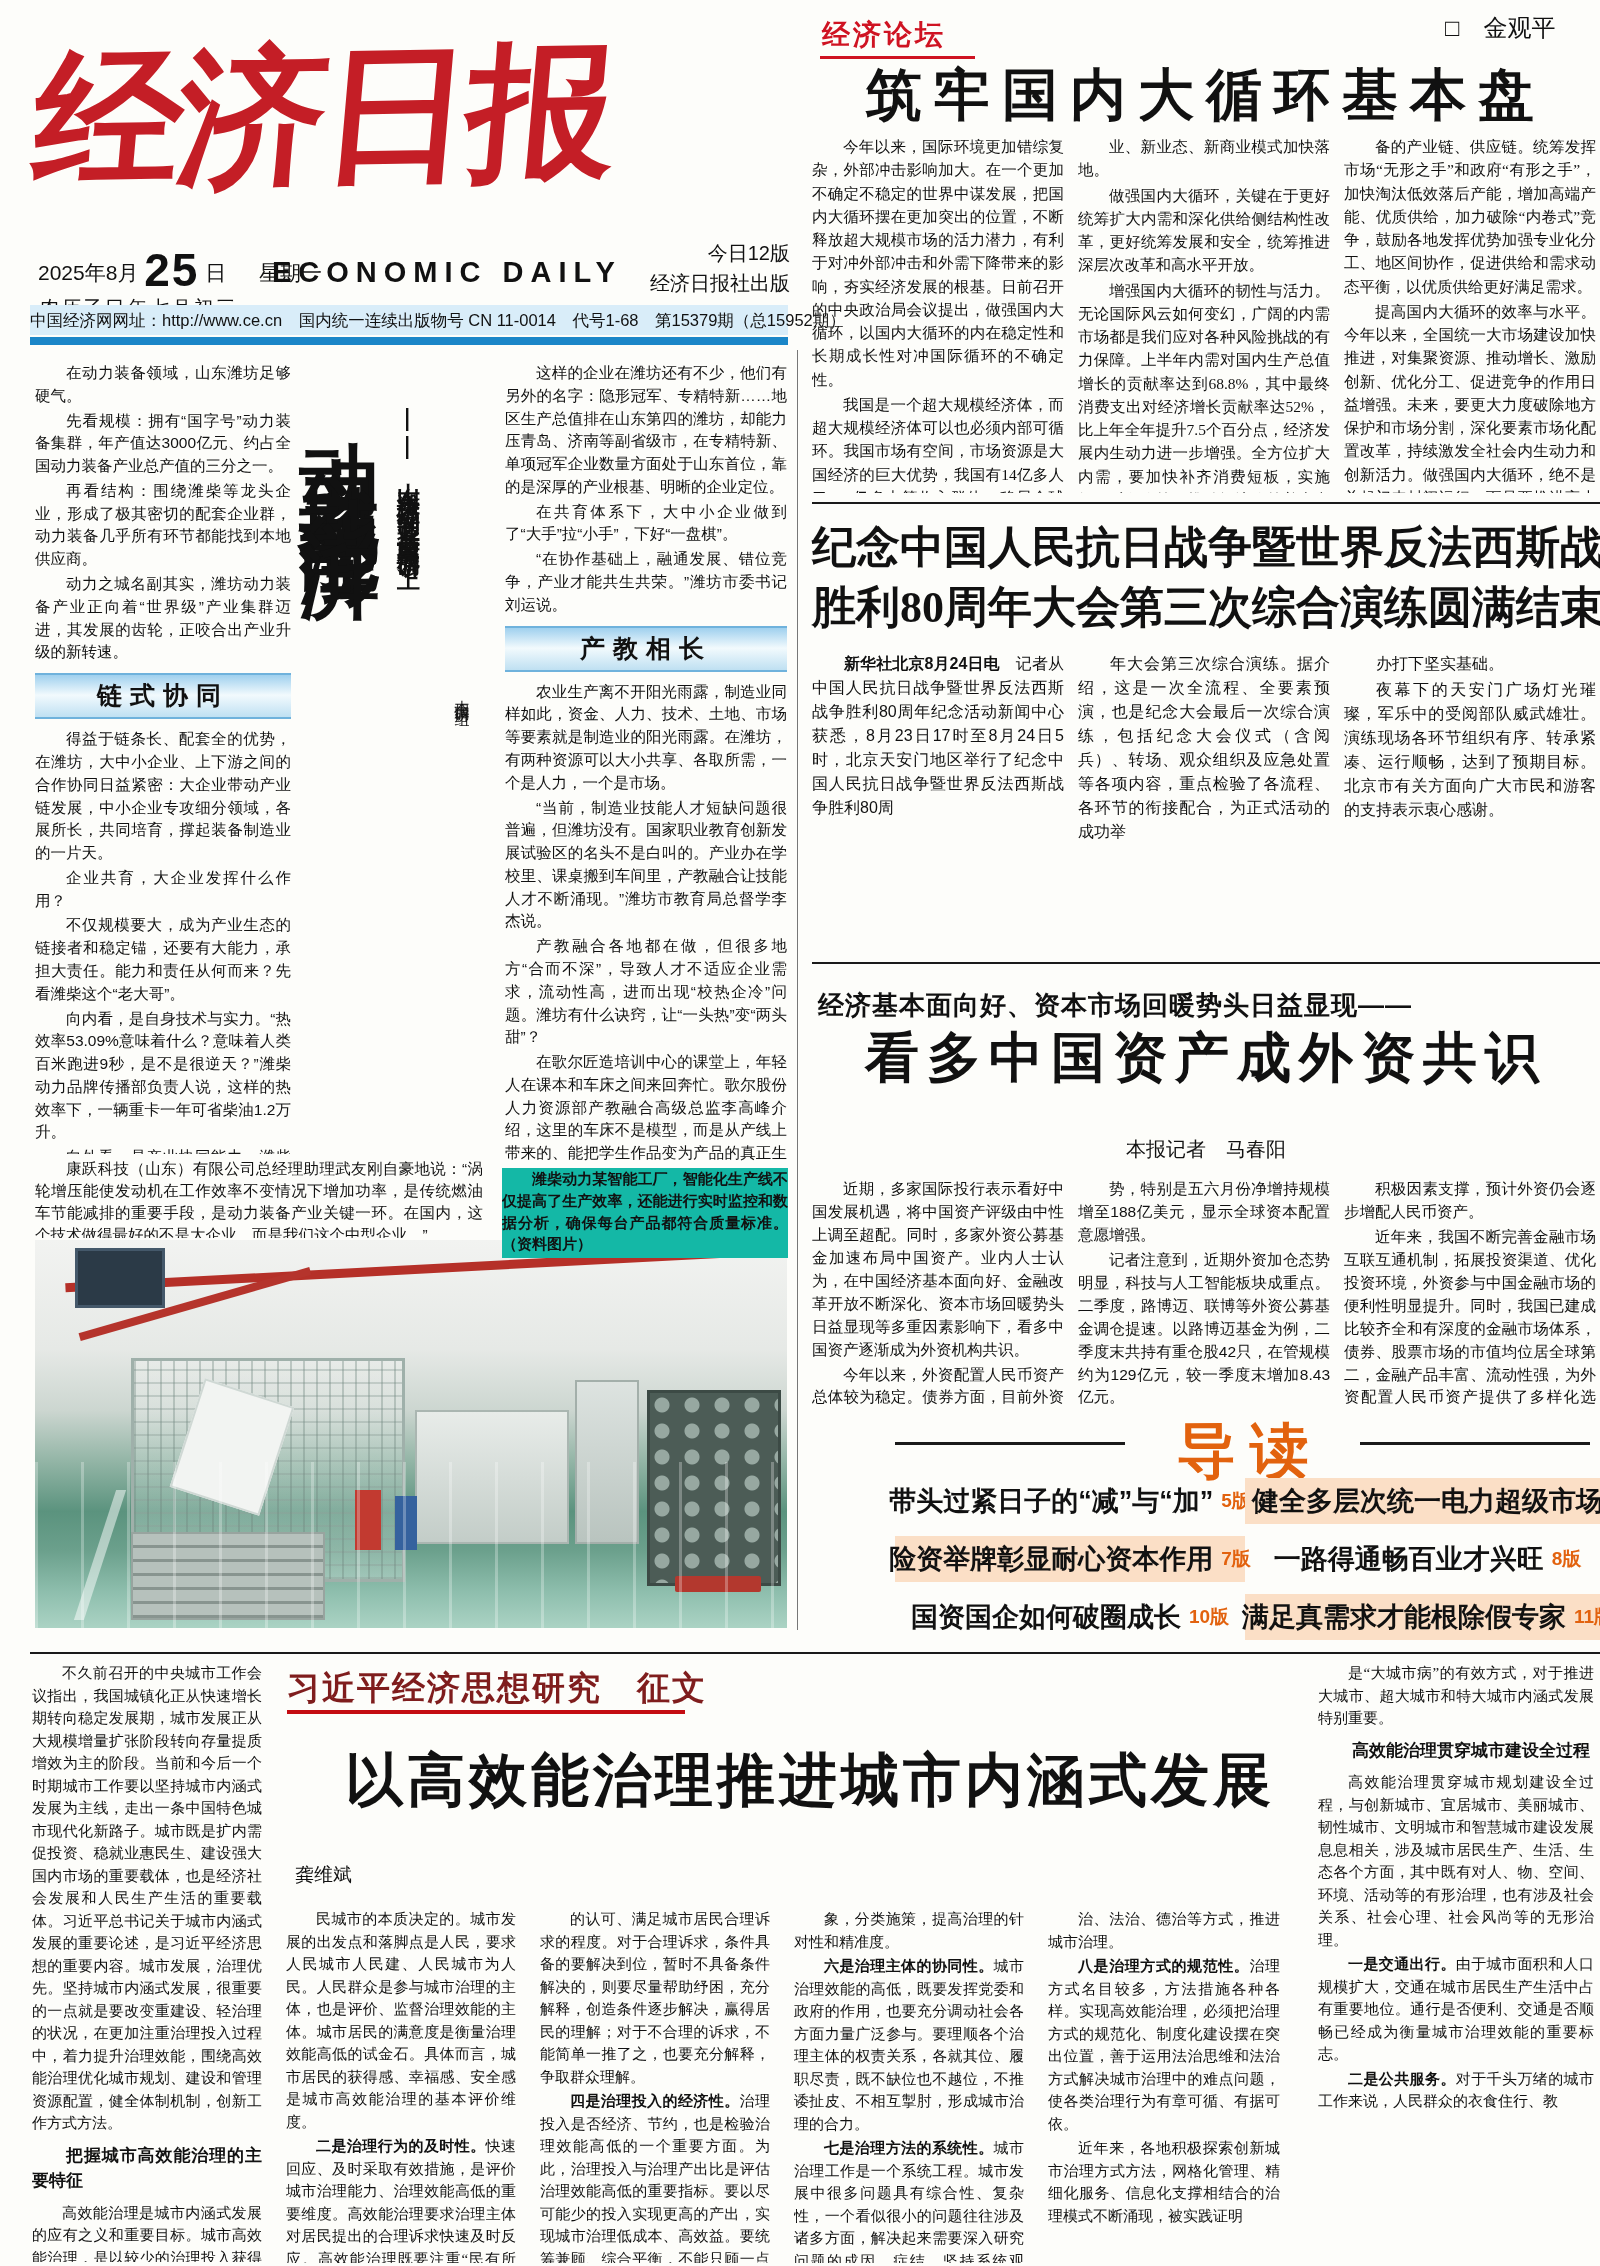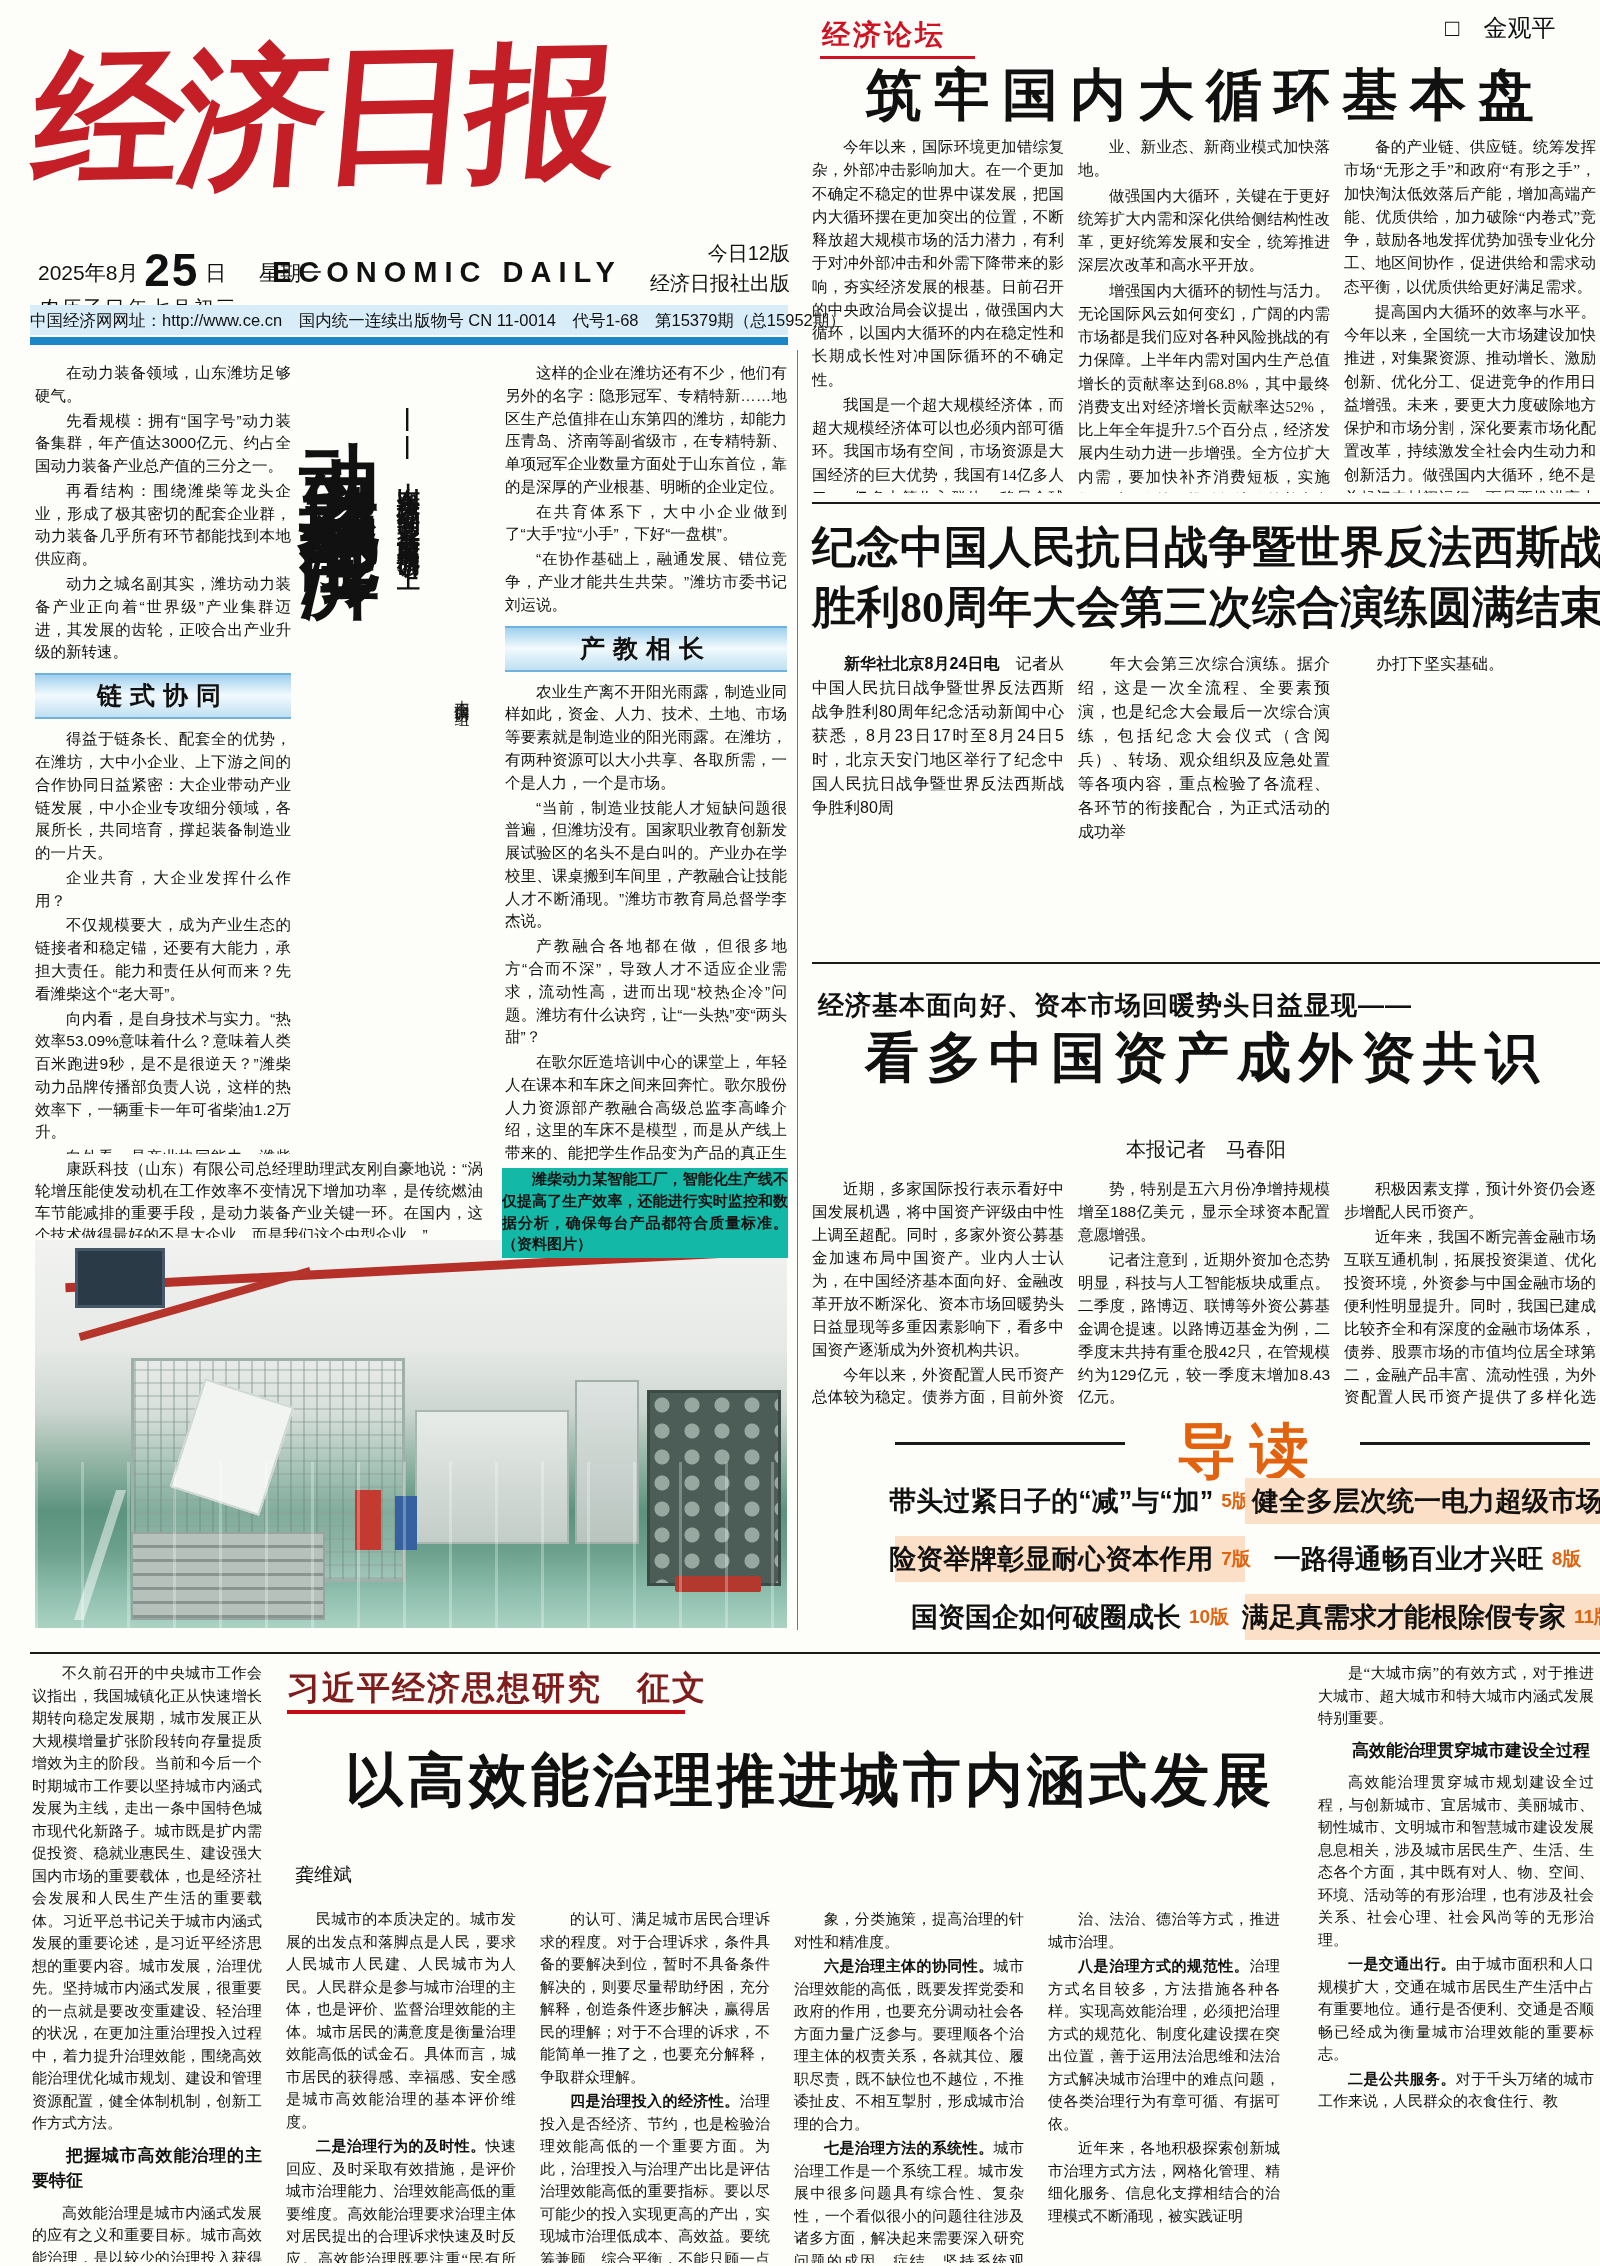--- a/index.html
+++ b/index.html
@@ -130,20 +130,21 @@
   <div class="abs" id="parade-h1">纪念中国人民抗日战争暨世界反法西斯战争</div>
   <div class="abs" id="parade-h2">胜利80周年大会第三次综合演练圆满结束</div>
   <div class="abs colbox parade-col" style="left:812px;">
       <p><b>新华社北京8月24日电　</b>记者从中国人民抗日战争暨世界反法西斯战争胜利80周年纪念活动新闻中心获悉，8月23日17时至8月24日5时，北京天安门地区举行了纪念中国人民抗日战争暨世界反法西斯战争胜利80周</p>
     </div>
   <div class="abs colbox parade-col" style="left:1078px;">
       <p>年大会第三次综合演练。据介绍，这是一次全流程、全要素预演，也是纪念大会最后一次综合演练，包括纪念大会仪式（含阅兵）、转场、观众组织及应急处置等各项内容，重点检验了各流程、各环节的衔接配合，为正式活动的成功举</p>
     </div>
   <div class="abs colbox parade-col" style="left:1344px;">
       <p>办打下坚实基础。</p>
+      <p>夜幕下的天安门广场灯光璀璨，军乐中的受阅部队威武雄壮。演练现场各环节组织有序、转承紧凑、运行顺畅，达到了预期目标。北京市有关方面向广大市民和游客的支持表示衷心感谢。</p>
     </div>
   <div class="abs hr" style="left:812px;top:962px;width:788px;"></div>
 
   <div class="abs" id="assets-kicker">经济基本面向好、资本市场回暖势头日益显现——</div>
   <div class="abs" id="assets-headline">看多中国资产成外资共识</div>
   <div class="abs kai" id="assets-byline">本报记者　马春阳</div>
   <div class="abs colbox assets-col" style="left:812px;">
       <p>近期，多家国际投行表示看好中国发展机遇，将中国资产评级由中性上调至超配。同时，多家外资公募基金加速布局中国资产。业内人士认为，在中国经济基本面向好、金融改革开放不断深化、资本市场回暖势头日益显现等多重因素影响下，看多中国资产逐渐成为外资机构共识。</p>
       <p>今年以来，外资配置人民币资产总体较为稳定。债券方面，目前外资持有境内人民币债券存量超过6000亿美元，处于历史较高水平；股票方面，上半年外资净增持境内股票和基金101亿美元，扭转了过去两年总体净减持态</p>
     </div>

